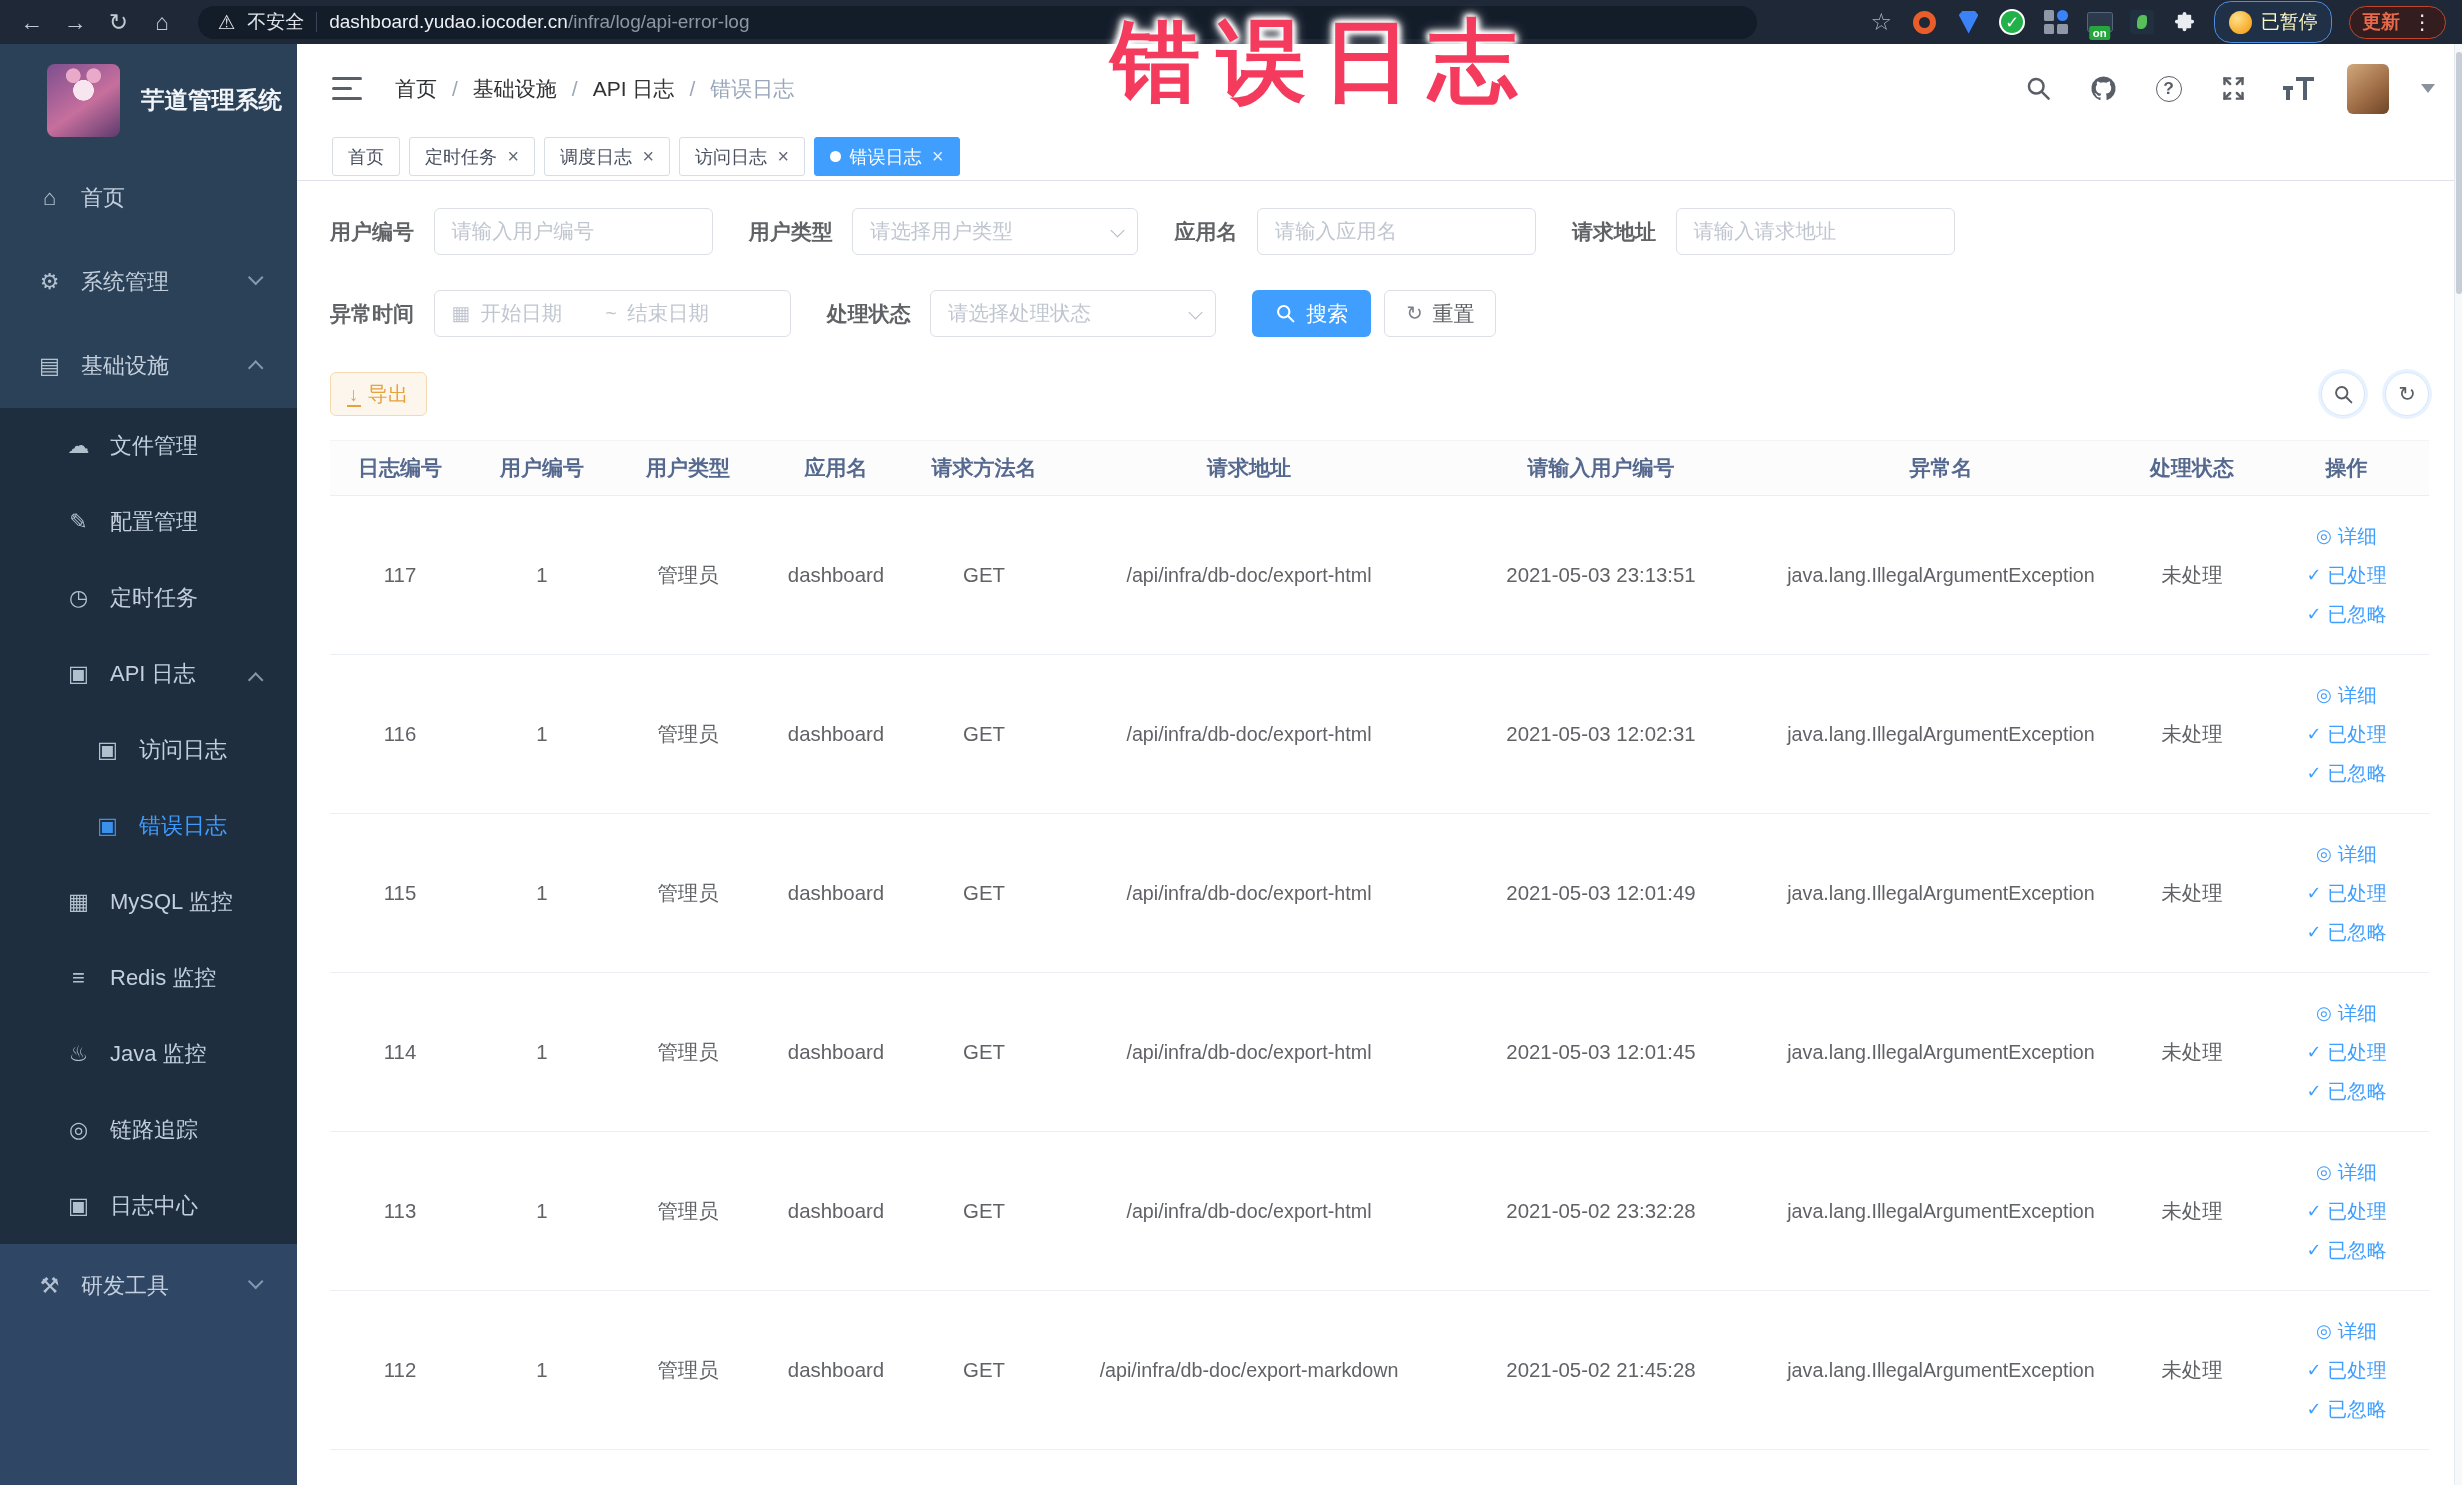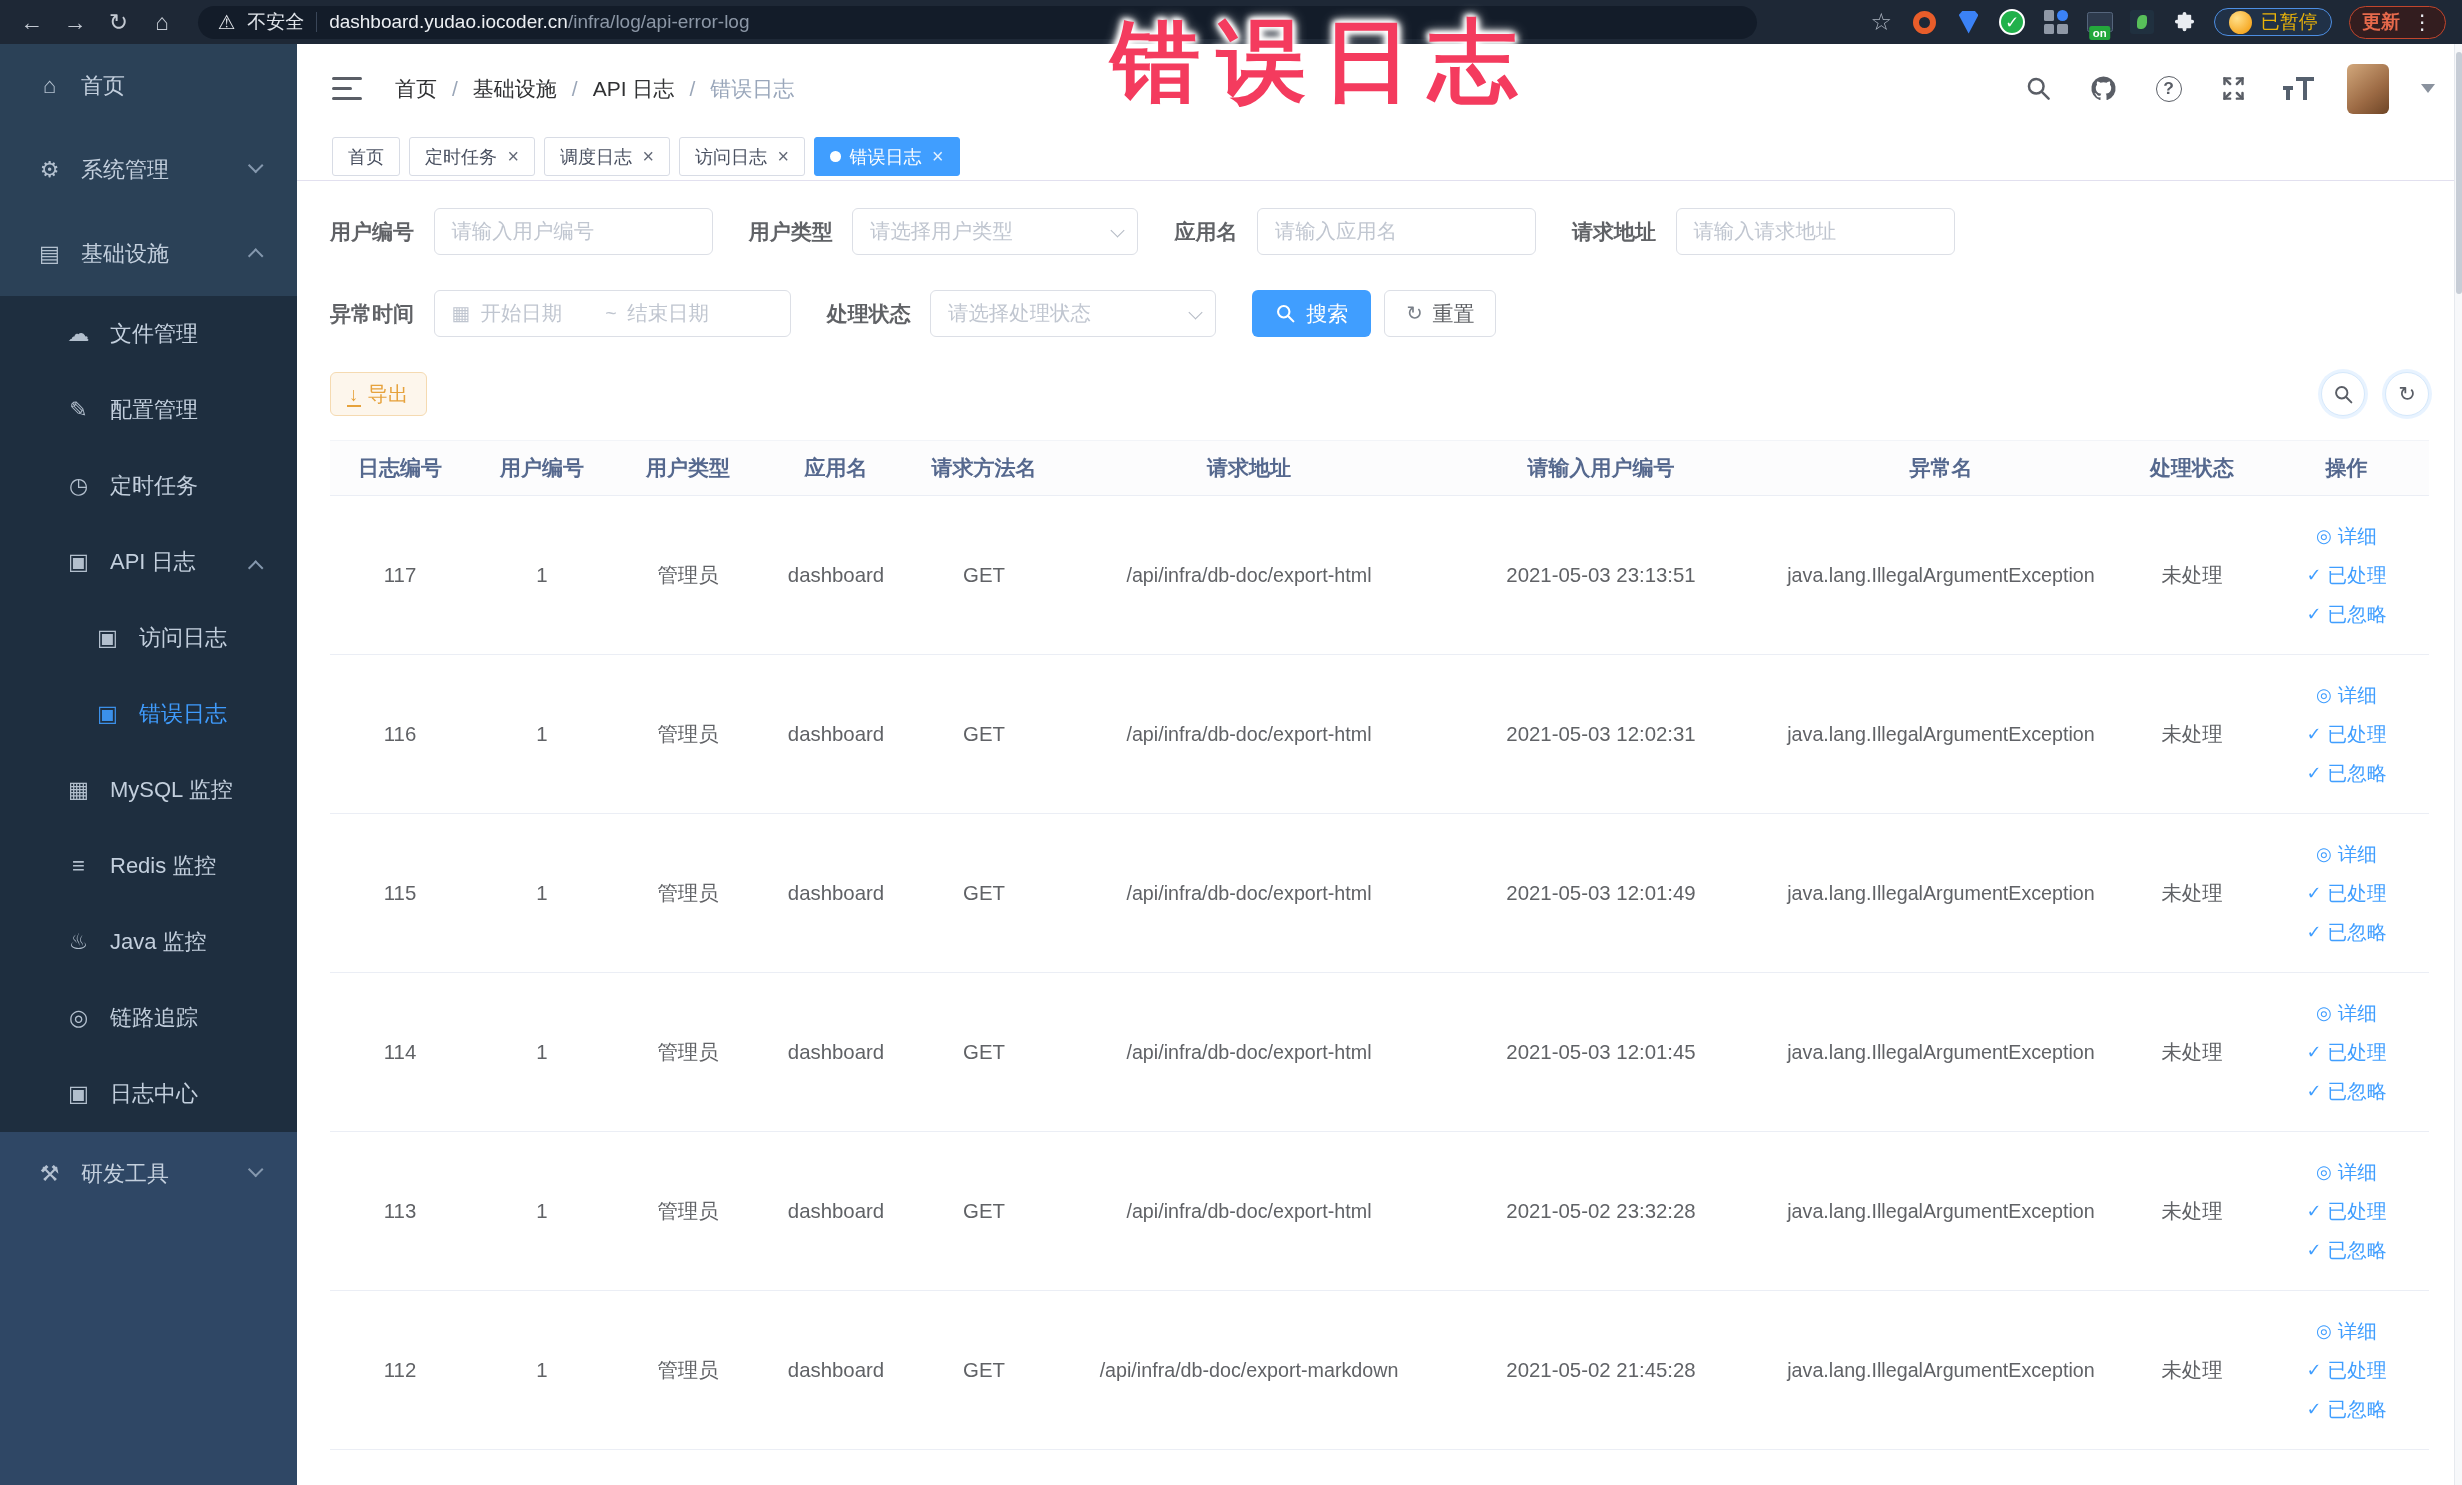--- a/index.html
+++ b/index.html
@@ -37,23 +37,23 @@
   .ext-grid i.b { background: #3b82f6; border-radius: 50%; }
   .ext-dark { width: 26px; height: 19.7px; border-radius: 2.3px; background: #2d3a4c; border: 1.5px solid #55657c; }
   .on-badge {
     position: absolute; bottom: -4.5px; left: 50%; transform: translateX(-50%);
     background: #24a83c; color: #fff; font-size: 11.4px; font-weight: bold;
     padding: 0.8px 3.8px; border-radius: 2.3px; line-height: 1.1;
   }
   .ext-plant { width: 24px; height: 24px; border-radius: 3px; background: #20303f; display: flex; align-items: center; justify-content: center; }
   .ext-plant i { width: 10.6px; height: 13.6px; background: #58c05a; border-radius: 50% 3px 50% 3px; }
   .pill-paused {
-    height: 28px; border: 1.5px solid #4d8ee2; border-radius: 16.7px; background: rgba(36, 66, 104, .35);
+    height: 42px; border: 1.5px solid #4d8ee2; border-radius: 16.7px; background: rgba(36, 66, 104, .35);
     display: flex; align-items: center; gap: 9px; padding: 0 13.6px;
-    color: #eab308; font-size: 19px; flex: none;
+    color: #fef9c3; font-size: 19px; flex: none;
   }
   .emoji-face { width: 23px; height: 23px; border-radius: 50%; background: radial-gradient(circle at 35% 32%, #ffe08a, #f6a823 75%); flex: none; }
   .pill-update {
     height: 33px; border: 1.5px solid #c2452c; border-radius: 16.7px; background: #331d1f;
     display: flex; align-items: center; gap: 12px; padding: 0 12px;
     color: #e6694b; font-size: 19px; font-weight: bold; flex: none;
   }
   .kebab { color: #e9ecf1; font-size: 20.4px; font-weight: normal; }
   
   .app { display: flex; height: 1442px; }
@@ -204,20 +204,24 @@
       <span class="pill-update">
         <span>更新</span>
         <span class="kebab">⋮</span>
       </span>
     </div>
   </div>
 
   <div class="app">
 
     <aside class="sidebar">
+      <div class="logo-row">
+        <span class="logo-img"></span>
+        <span class="logo-title">芋道管理系统</span>
+      </div>
       <nav class="menu" id="sidebar-menu">
           <div class="menu-item root">
             <span class="mi-icon">⌂</span>
             <span class="mi-label">首页</span>
           </div>
           <div class="menu-item root">
             <span class="mi-icon">⚙</span>
             <span class="mi-label">系统管理</span>
             <span class="chev down"></span>
           </div>

